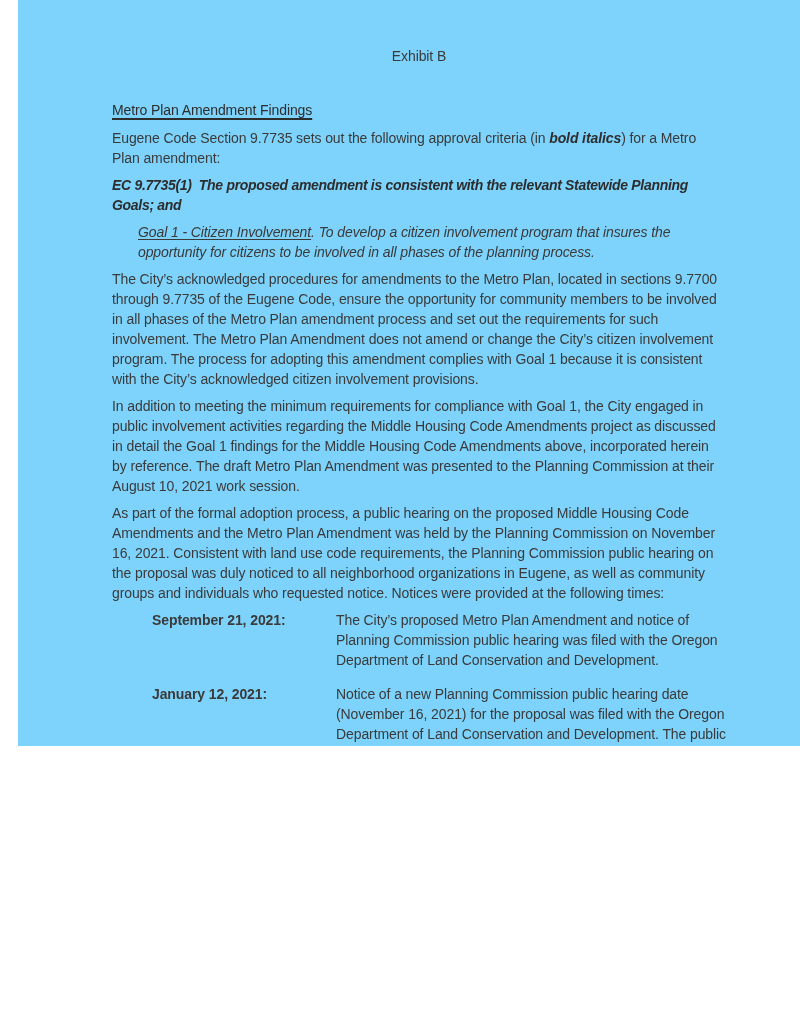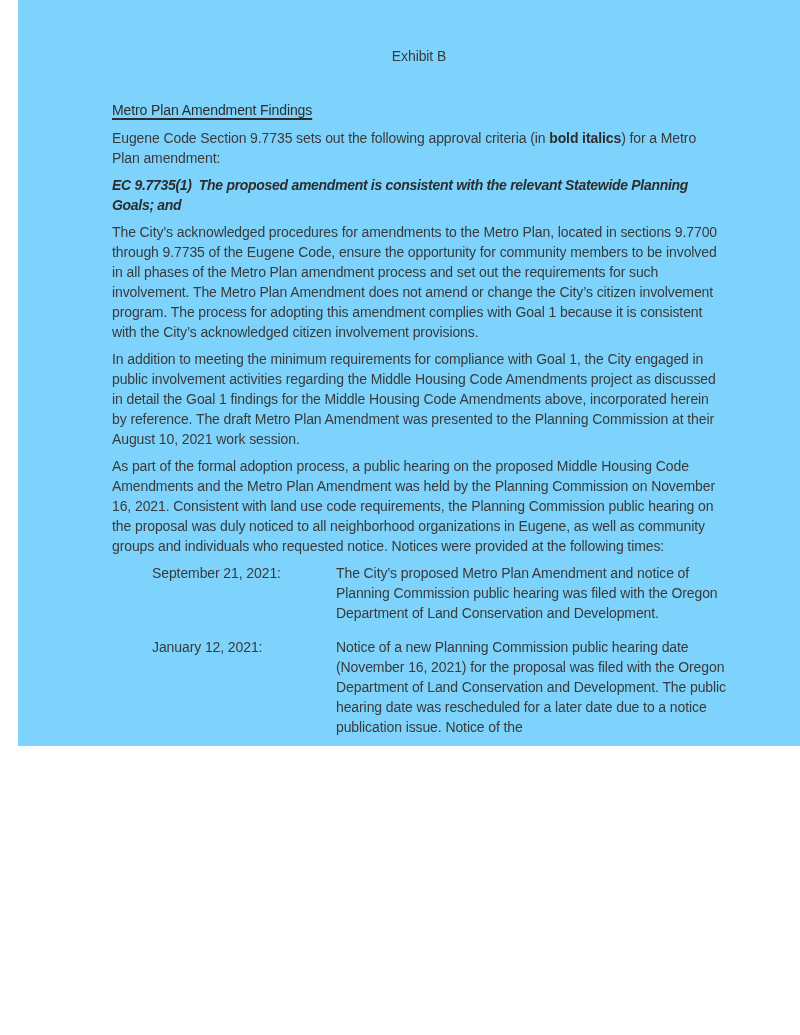--- a/index.html
+++ b/index.html
@@ -32,21 +32,21 @@
     font-weight: normal;
     color: #2d2d2d;
     margin: 0 0 8px 0;
   }
   .doc-title .title-text {
     text-decoration: underline;
     text-decoration-thickness: 1.5px;
     text-underline-offset: 3px;
   }
   .para { margin: 0 0 7px 0; }
-  .bold-italic { font-weight: bold; color: #2d2d2d; }
+  .bold-italic { font-weight: bold; font-style: italic; color: #2d2d2d; }
   .criterion {
     font-weight: bold;
     font-style: italic;
     color: #2d2d2d;
     letter-spacing: -0.3px;
   }
   .goal-citation {
     margin-left: 26px;
     font-style: italic;
     width: 560px;
@@ -54,21 +54,21 @@
   .goal-label {
     text-decoration: underline;
     text-underline-offset: 2px;
   }
   .notice-list { padding-left: 40px; }
   .notice-row {
     display: flex;
     align-items: flex-start;
     margin-bottom: 7px;
   }
-  .notice-date { flex: 0 0 184px; }
+  .notice-date { flex: 0 0 184px; font-weight: bold; }
   .notice-text { flex: 0 1 auto; max-width: 390px; }
   .footer {
     position: absolute;
     left: 94px;
     top: 960px;
     width: 614px;
     display: flex;
     justify-content: space-between;
   }
 </style>
@@ -80,20 +80,21 @@
 
     <div class="exhibit">Exhibit B</div>
 
     <h1 class="doc-title"><span class="title-text">Metro Plan Amendment Findings</span></h1>
 
     <p class="para"><span>Eugene Code Section 9.7735 sets out the following approval criteria (in </span><span class="bold-italic">bold italics</span><span>) for a Metro Plan amendment:</span></p>
 
     <p class="para criterion">EC 9.7735(1)&nbsp; The proposed amendment is consistent with the relevant Statewide Planning Goals; and</p>
 
 
+    <p class="para goal-citation"><span class="goal-label">Goal 1 - Citizen Involvement</span><span>. To develop a citizen involvement program that insures the opportunity for citizens to be involved in all phases of the planning process.</span></p>
 
     <p class="para">The City’s acknowledged procedures for amendments to the Metro Plan, located in sections 9.7700 through 9.7735 of the Eugene Code, ensure the opportunity for community members to be involved in all phases of the Metro Plan amendment process and set out the requirements for such involvement. The Metro Plan Amendment does not amend or change the City’s citizen involvement program. The process for adopting this amendment complies with Goal 1 because it is consistent with the City’s acknowledged citizen involvement provisions.</p>
 
     <p class="para">In addition to meeting the minimum requirements for compliance with Goal 1, the City engaged in public involvement activities regarding the Middle Housing Code Amendments project as discussed in detail the Goal 1 findings for the Middle Housing Code Amendments above, incorporated herein by reference. The draft Metro Plan Amendment was presented to the Planning Commission at their August 10, 2021 work session.</p>
 
     <p class="para">As part of the formal adoption process, a public hearing on the proposed Middle Housing Code Amendments and the Metro Plan Amendment was held by the Planning Commission on November 16, 2021. Consistent with land use code requirements, the Planning Commission public hearing on the proposal was duly noticed to all neighborhood organizations in Eugene, as well as community groups and individuals who requested notice. Notices were provided at the following times:</p>
 
     <div class="notice-list">
       <div class="notice-row">
         <div class="notice-date">September 21, 2021:</div>

